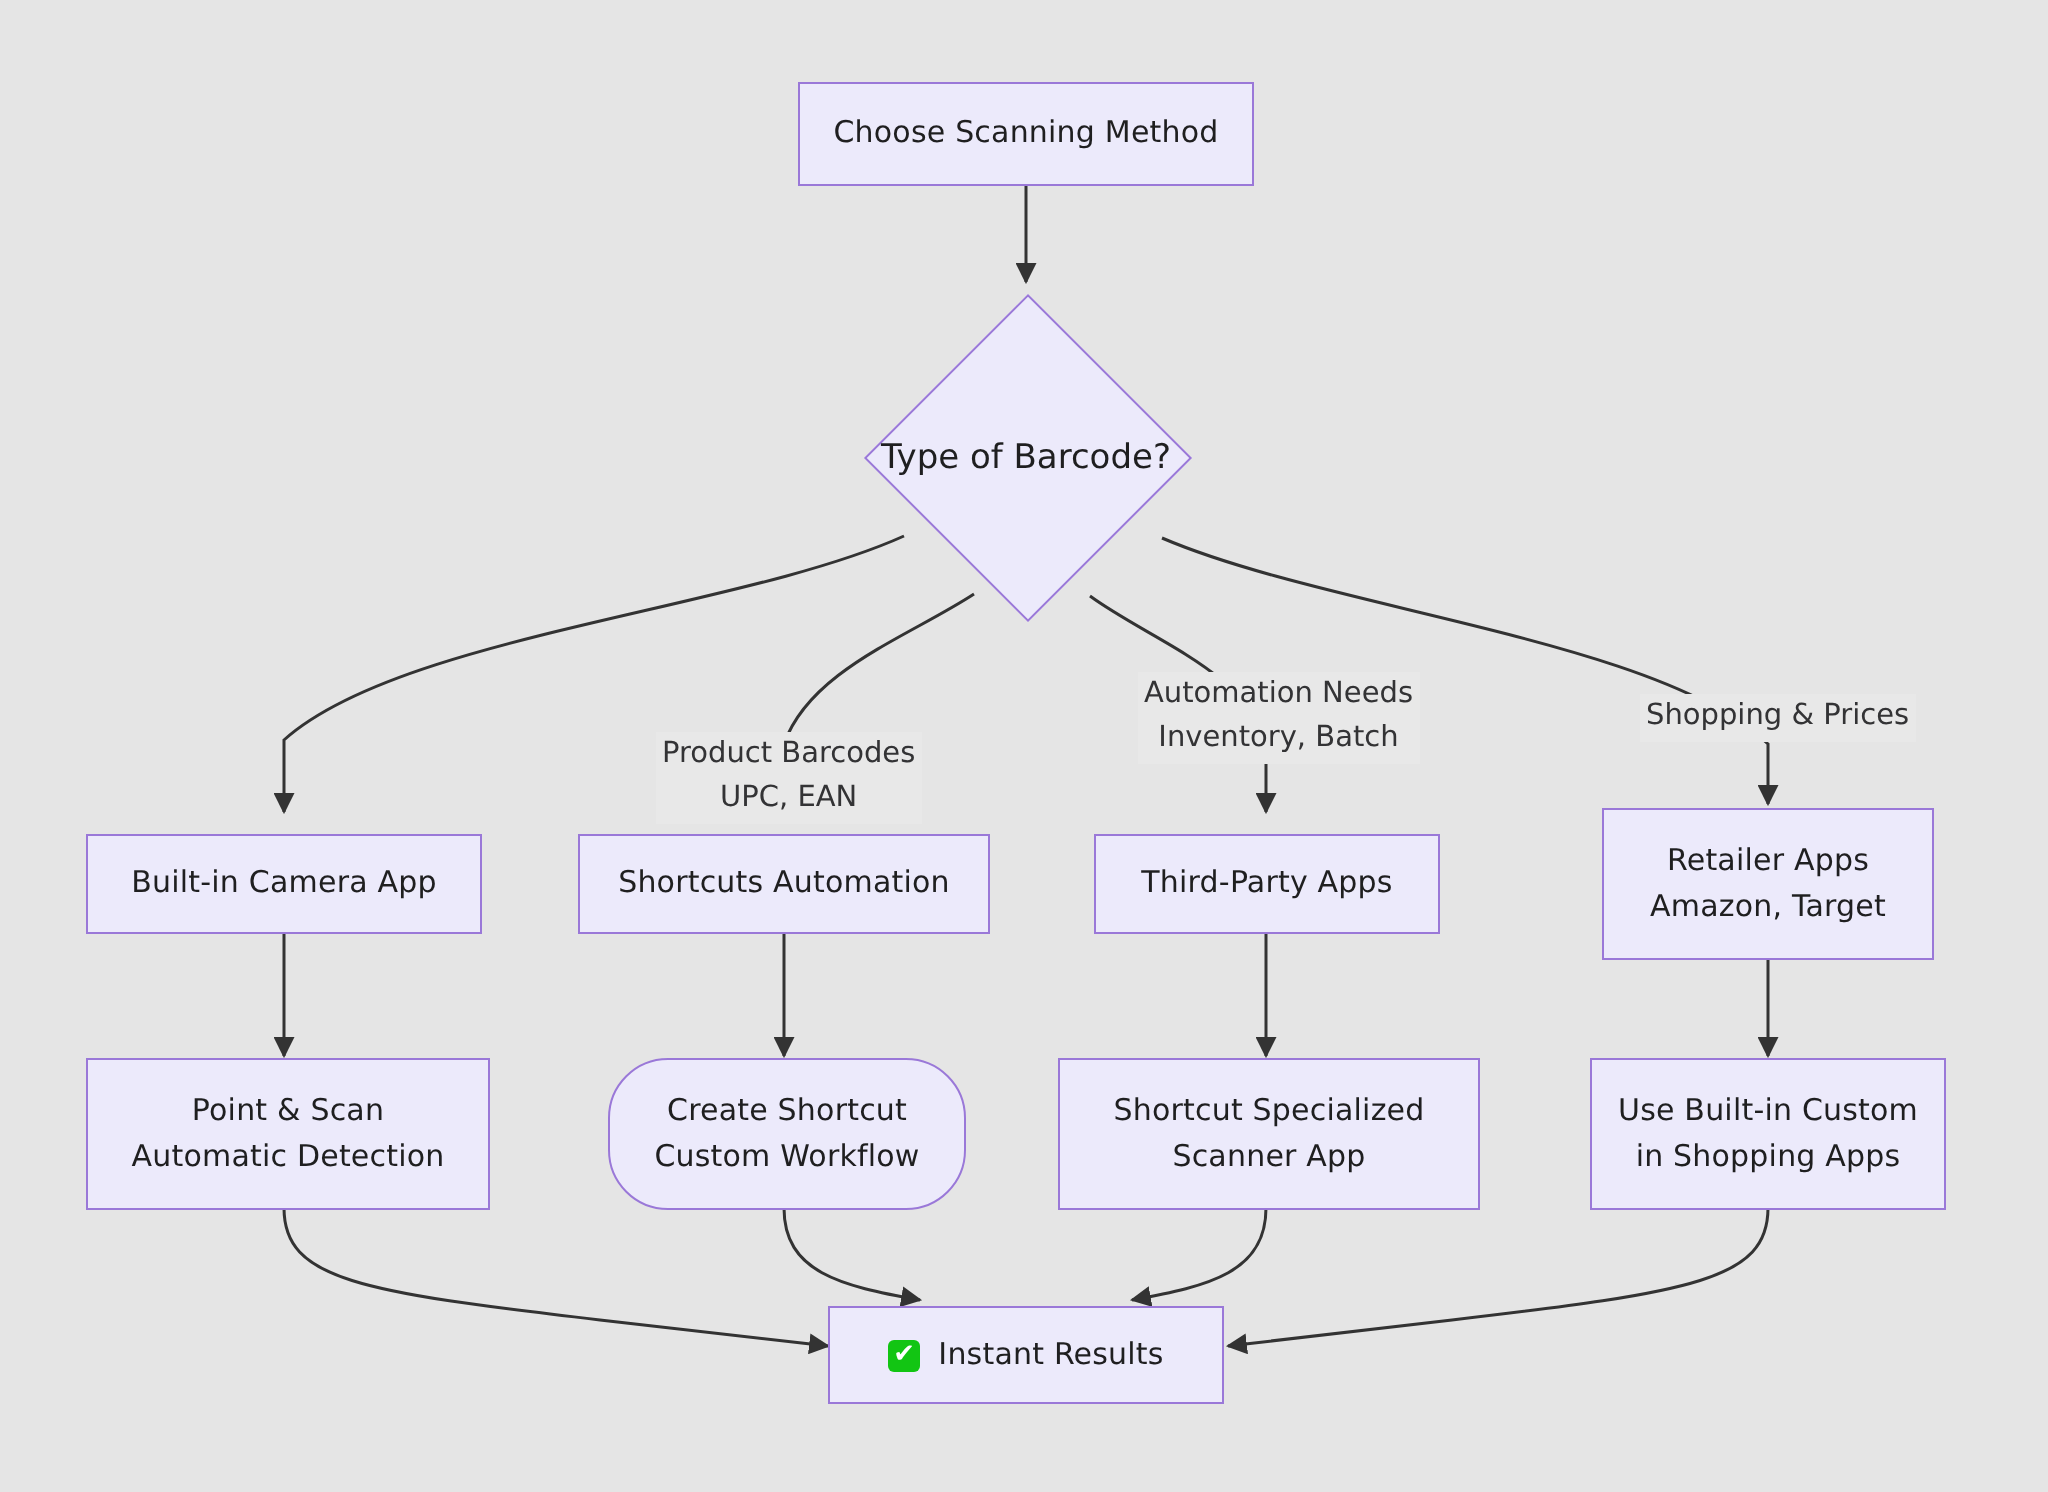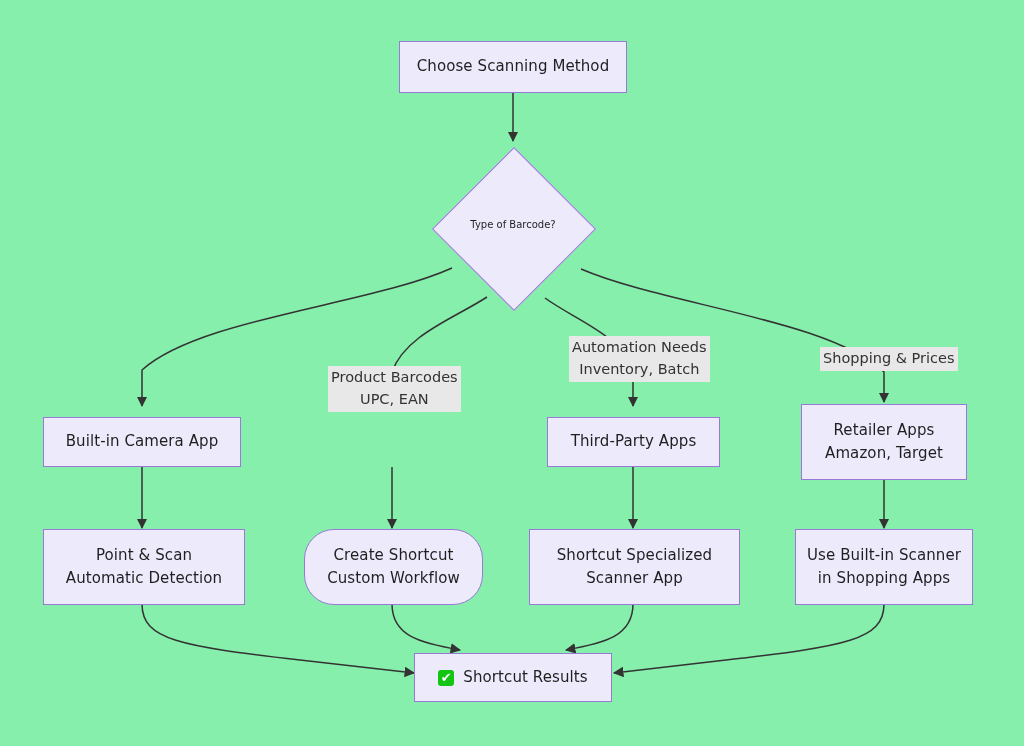--- a/index.html
+++ b/index.html
@@ -10,21 +10,21 @@
   body {
     width: 1024px;
     height: 746px;
     font-family: "DejaVu Sans", sans-serif;
     overflow: hidden;
   }
   #flowchart {
     position: relative;
     width: 1024px;
     height: 746px;
-    background: #86efac;
+    background: #e5e5e5;
   }
   #edges {
     position: absolute;
     left: 0;
     top: 0;
     width: 1024px;
     height: 746px;
     pointer-events: none;
   }
   .node {
@@ -51,21 +51,21 @@
     position: absolute;
     background: #ECEAFB;
     border: 1.4px solid #9A78D8;
     transform: rotate(45deg);
     z-index: 2;
   }
   .diamond-label {
     position: absolute;
     z-index: 3;
     color: #1f1f20;
-    font-size: 10px;
+    font-size: 17px;
     white-space: nowrap;
     text-align: center;
   }
   .edge-label {
     position: absolute;
     background: #E8E8E8;
     color: #333335;
     font-size: 14.5px;
     line-height: 1.5;
     padding: 1px 3px;
@@ -137,20 +137,23 @@
     <span class="line">Automation Needs</span>
     <span class="line">Inventory, Batch</span>
   </div>
   <div class="edge-label" style="left:820px; top:347px;">
     <span class="line">Shopping &amp; Prices</span>
   </div>
 
   <div class="node" style="left:43px; top:417px; width:198px; height:50px;">
     <span class="line">Built-in Camera App</span>
   </div>
+  <div class="node" style="left:289px; top:417px; width:206px; height:50px;">
+    <span class="line">Shortcuts Automation</span>
+  </div>
   <div class="node" style="left:547px; top:417px; width:173px; height:50px;">
     <span class="line">Third-Party Apps</span>
   </div>
   <div class="node" style="left:801px; top:404px; width:166px; height:76px;">
     <span class="line">Retailer Apps</span>
     <span class="line">Amazon, Target</span>
   </div>
 
   <div class="node" style="left:43px; top:529px; width:202px; height:76px;">
     <span class="line">Point &amp; Scan</span>
@@ -158,22 +161,22 @@
   </div>
   <div class="node" style="left:304px; top:529px; width:179px; height:76px;border-radius:30px;">
     <span class="line">Create Shortcut</span>
     <span class="line">Custom Workflow</span>
   </div>
   <div class="node" style="left:529px; top:529px; width:211px; height:76px;">
     <span class="line">Shortcut Specialized</span>
     <span class="line">Scanner App</span>
   </div>
   <div class="node" style="left:795px; top:529px; width:178px; height:76px;">
-    <span class="line">Use Built-in Scanner</span>
+    <span class="line">Use Built-in Custom</span>
     <span class="line">in Shopping Apps</span>
   </div>
 
   <div class="node result-node" style="left:414px; top:653px; width:198px; height:49px;">
     <span class="check-emoji">✔</span>
-    <span>Shortcut Results</span>
+    <span>Instant Results</span>
   </div>
 
 </div>
 
 </body></html>

